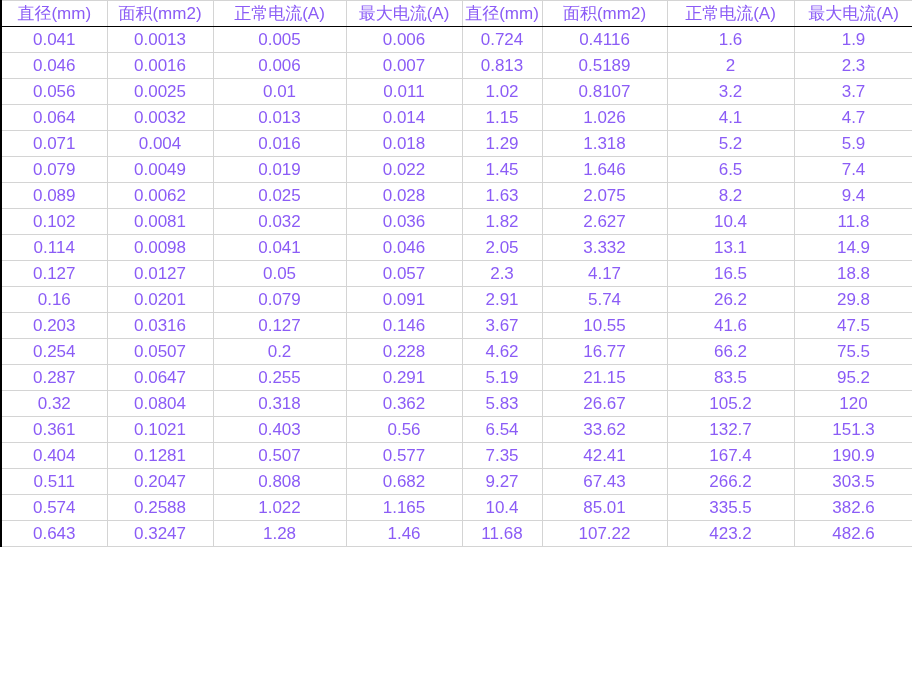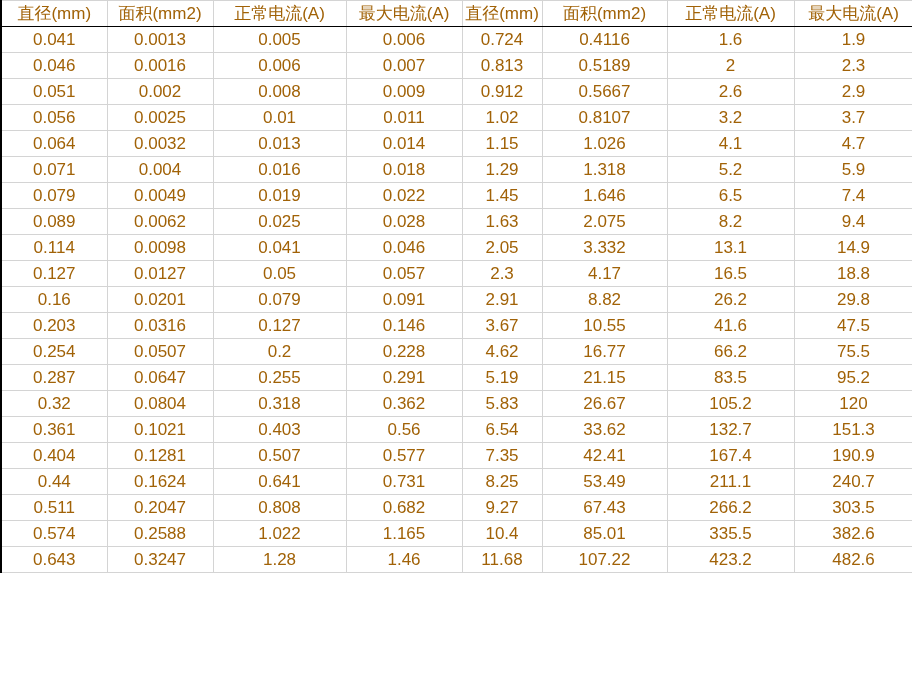--- a/index.html
+++ b/index.html
@@ -13,21 +13,21 @@
     overflow: hidden;
     background: #ffffff;
     box-sizing: border-box;
   }
   table.grid {
     border-collapse: collapse;
     table-layout: fixed;
     width: 912px;
     font-family: "Liberation Sans", "DejaVu Sans", sans-serif;
     font-size: 17px;
-    color: #a16207;
+    color: #8b5cf6;
     border-top: 1px solid #000000;
     border-left: 2px solid #000000;
     border-right: 1px solid #000000;
   }
   table.grid th,
   table.grid td {
     border: 1px solid #d4d4d4;
     height: 25px;
     padding: 0 2px;
     text-align: center;
@@ -83,30 +83,20 @@
           <td>0.046</td>
           <td>0.0016</td>
           <td>0.006</td>
           <td>0.007</td>
           <td>0.813</td>
           <td>0.5189</td>
           <td>2</td>
           <td>2.3</td>
         </tr>
         <tr>
-          <td>0.051</td>
-          <td>0.002</td>
-          <td>0.008</td>
-          <td>0.009</td>
-          <td>0.912</td>
-          <td>0.5667</td>
-          <td>2.6</td>
-          <td>2.9</td>
-        </tr>
-        <tr>
           <td>0.056</td>
           <td>0.0025</td>
           <td>0.01</td>
           <td>0.011</td>
           <td>1.02</td>
           <td>0.8107</td>
           <td>3.2</td>
           <td>3.7</td>
         </tr>
         <tr>
@@ -143,20 +133,30 @@
           <td>0.089</td>
           <td>0.0062</td>
           <td>0.025</td>
           <td>0.028</td>
           <td>1.63</td>
           <td>2.075</td>
           <td>8.2</td>
           <td>9.4</td>
         </tr>
         <tr>
+          <td>0.102</td>
+          <td>0.0081</td>
+          <td>0.032</td>
+          <td>0.036</td>
+          <td>1.82</td>
+          <td>2.627</td>
+          <td>10.4</td>
+          <td>11.8</td>
+        </tr>
+        <tr>
           <td>0.114</td>
           <td>0.0098</td>
           <td>0.041</td>
           <td>0.046</td>
           <td>2.05</td>
           <td>3.332</td>
           <td>13.1</td>
           <td>14.9</td>
         </tr>
         <tr>
@@ -168,21 +168,21 @@
           <td>4.17</td>
           <td>16.5</td>
           <td>18.8</td>
         </tr>
         <tr>
           <td>0.16</td>
           <td>0.0201</td>
           <td>0.079</td>
           <td>0.091</td>
           <td>2.91</td>
-          <td>8.82</td>
+          <td>5.74</td>
           <td>26.2</td>
           <td>29.8</td>
         </tr>
         <tr>
           <td>0.203</td>
           <td>0.0316</td>
           <td>0.127</td>
           <td>0.146</td>
           <td>3.67</td>
           <td>10.55</td>
@@ -233,30 +233,20 @@
           <td>0.404</td>
           <td>0.1281</td>
           <td>0.507</td>
           <td>0.577</td>
           <td>7.35</td>
           <td>42.41</td>
           <td>167.4</td>
           <td>190.9</td>
         </tr>
         <tr>
-          <td>0.44</td>
-          <td>0.1624</td>
-          <td>0.641</td>
-          <td>0.731</td>
-          <td>8.25</td>
-          <td>53.49</td>
-          <td>211.1</td>
-          <td>240.7</td>
-        </tr>
-        <tr>
           <td>0.511</td>
           <td>0.2047</td>
           <td>0.808</td>
           <td>0.682</td>
           <td>9.27</td>
           <td>67.43</td>
           <td>266.2</td>
           <td>303.5</td>
         </tr>
         <tr>

